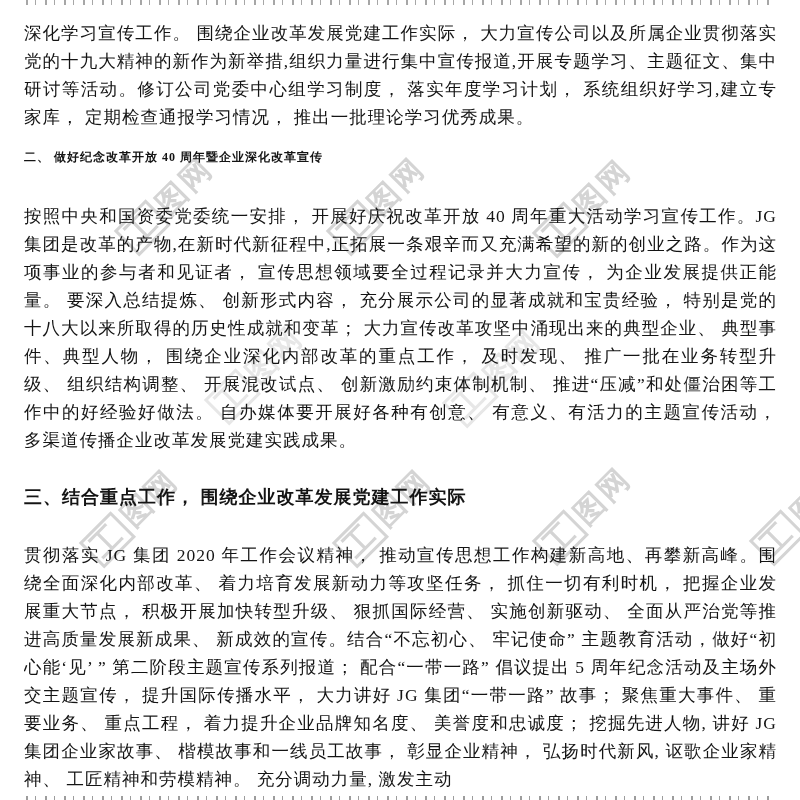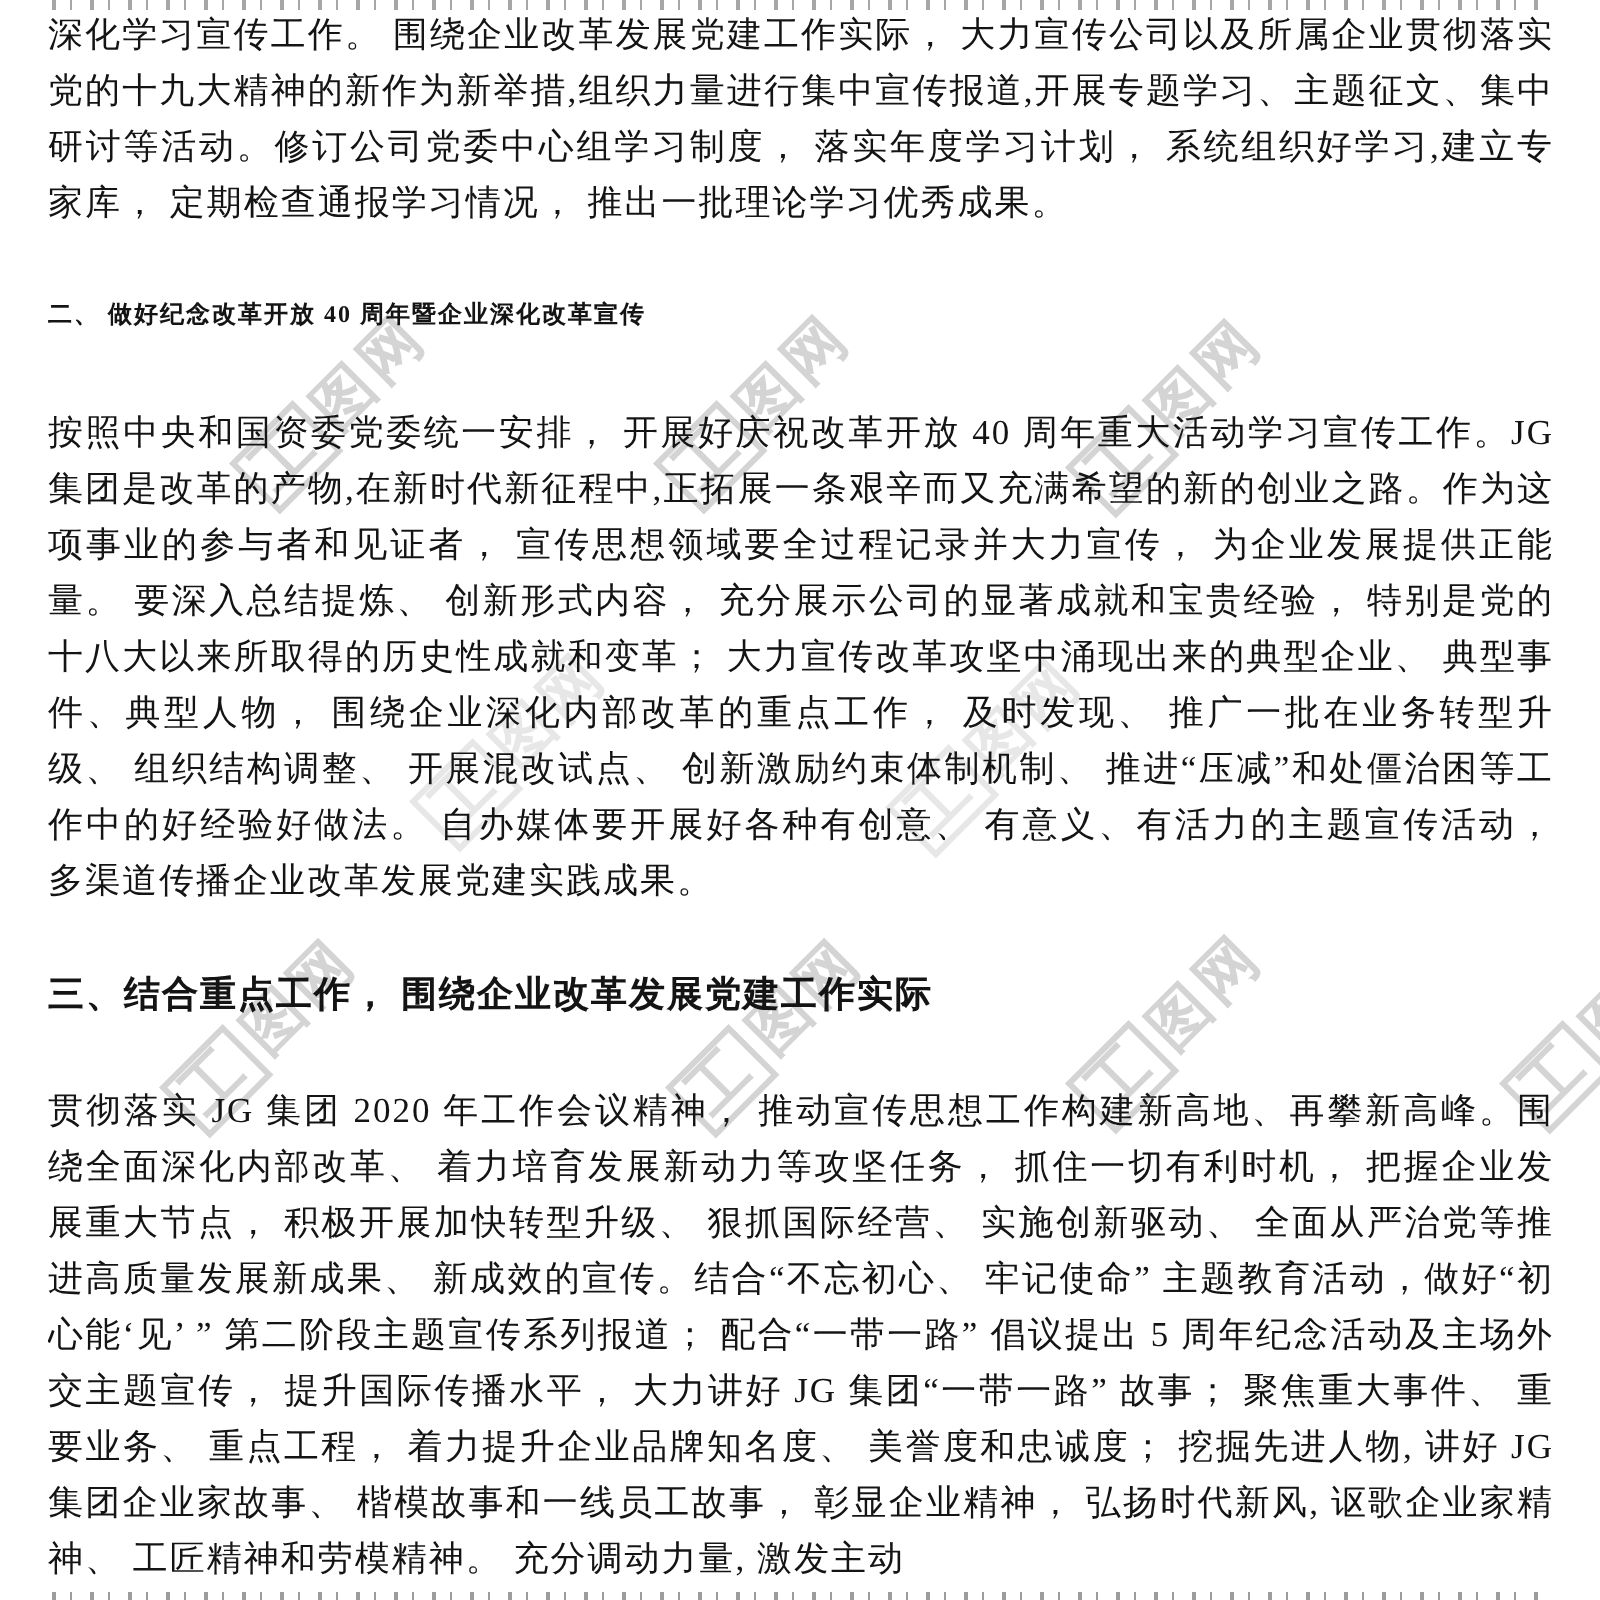--- a/index.html
+++ b/index.html
@@ -14,21 +14,21 @@
   .doc-text {
     position: absolute;
     left: 24px;
     width: 753px;
     font-size: 17.5px;
     line-height: 28px;
     letter-spacing: 1px;
     text-align: justify;
     overflow: hidden;
   }
-  .para-1 { top: 3px;   height: 113px; }
+  .para-1 { top: 19px;   height: 113px; }
   .head-2 { top: 143px; height: 28px; font-weight: bold; font-size: 12px; }
   .para-2 { top: 202px; height: 253px; }
   .head-3 { top: 483px; height: 28px; font-weight: bold; font-size: 18px; }
   .para-3 { top: 541px; height: 259px; font-family: Liberation Serif, serif; }
 
   
   .frag {
     position: absolute;
     left: 26px;
     width: 750px;

